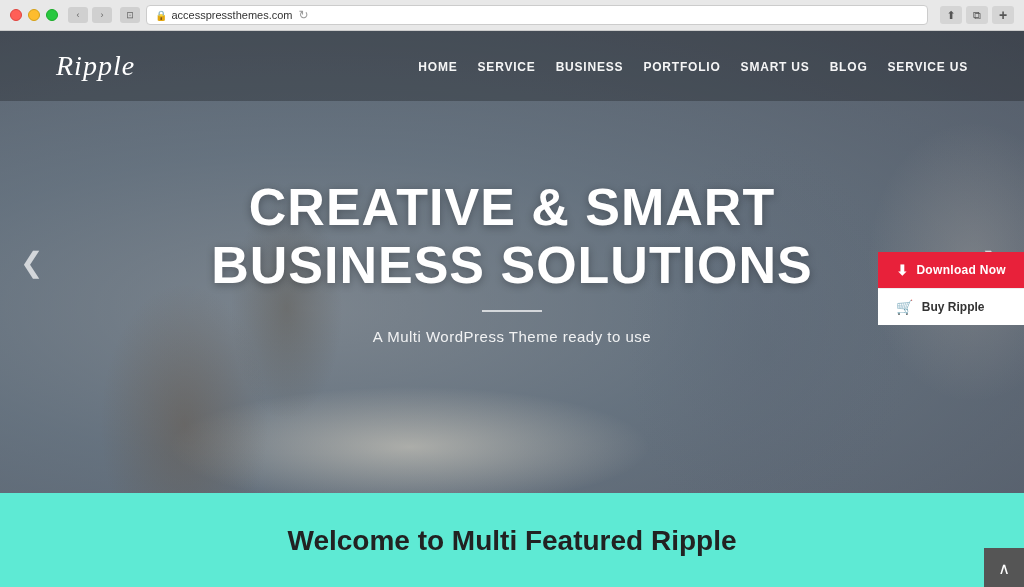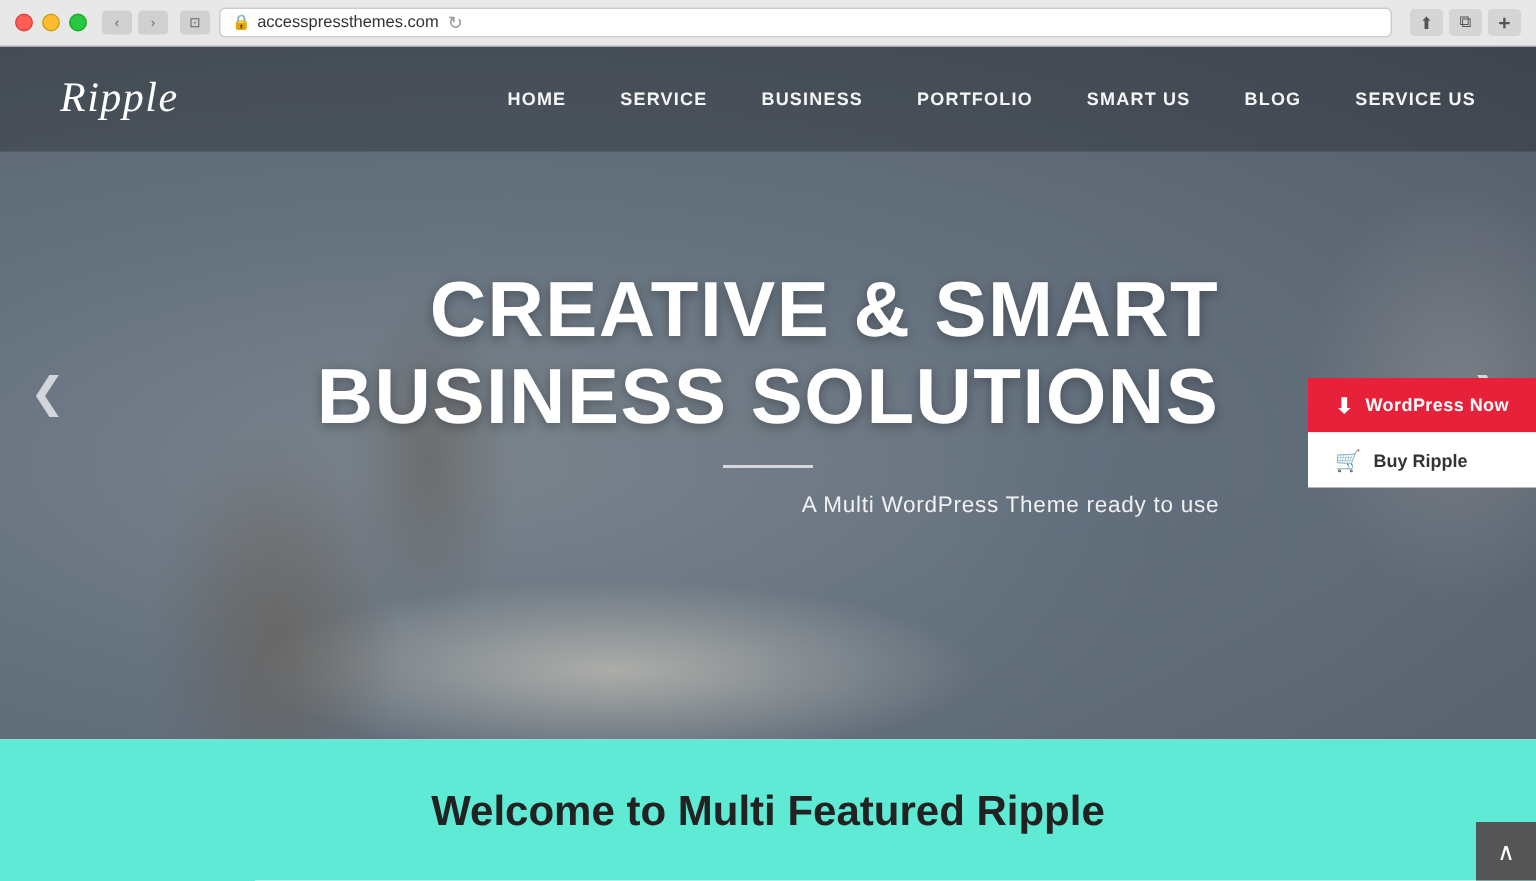--- a/index.html
+++ b/index.html
@@ -73,35 +73,35 @@
     .website { width: 100%; position: relative; }
 
     
     .site-header {
       position: absolute;
       top: 0; left: 0; right: 0;
       z-index: 10;
       display: flex;
       align-items: center;
       justify-content: space-between;
-      padding: 0 40px;
+      padding: 0 56px;
       height: 70px;
       background: rgba(0,0,0,0.25);
     }
     .site-logo {
       font-family: 'Georgia', cursive;
       font-style: italic;
       color: #fff;
       font-size: 28px;
       font-weight: 400;
       letter-spacing: 1px;
     }
     .site-nav {
       display: flex;
-      gap: 36px;
+      gap: 20px;
       list-style: none;
     }
     .site-nav li a {
       color: #fff;
       text-decoration: none;
       font-size: 12px;
       font-weight: 600;
       letter-spacing: 0.8px;
       opacity: 0.95;
     }
@@ -131,21 +131,21 @@
       background:
         radial-gradient(ellipse 120px 200px at 18% 85%, rgba(100,80,60,0.4) 0%, transparent 70%),
         radial-gradient(ellipse 80px 160px at 28% 60%, rgba(80,70,55,0.35) 0%, transparent 70%),
         radial-gradient(ellipse 200px 300px at 75% 70%, rgba(90,100,115,0.3) 0%, transparent 70%),
         radial-gradient(ellipse 150px 200px at 95% 50%, rgba(200,190,180,0.25) 0%, transparent 70%),
         radial-gradient(ellipse 400px 100px at 40% 90%, rgba(240,230,210,0.5) 0%, transparent 60%);
     }
     .hero-content {
       position: relative;
       z-index: 2;
-      text-align: right;
+      text-align: center;
       color: #fff;
     }
     .hero-title {
       font-size: 52px;
       font-weight: 800;
       line-height: 1.1;
       text-shadow: 0 2px 8px rgba(0,0,0,0.3);
       margin-bottom: 16px;
       letter-spacing: 1px;
     }
@@ -299,21 +299,21 @@
         <span>CREATIVE &amp; SMART</span><br>
         <span>BUSINESS SOLUTIONS</span>
       </h1>
       <div class="hero-divider"></div>
       <p class="hero-subtitle">A Multi WordPress Theme ready to use</p>
     </div>
 
     <div class="side-buttons">
       <div class="btn-download">
         <span class="btn-icon">⬇</span>
-        <span>WordPress Now</span>
+        <span>Download Now</span>
       </div>
       <div class="btn-premium">
         <span class="btn-icon">🛒</span>
         <span>Buy Ripple</span>
       </div>
     </div>
   </div>
 
   <div class="welcome-section">
     <h2 class="welcome-title">Welcome to Multi Featured Ripple</h2>

